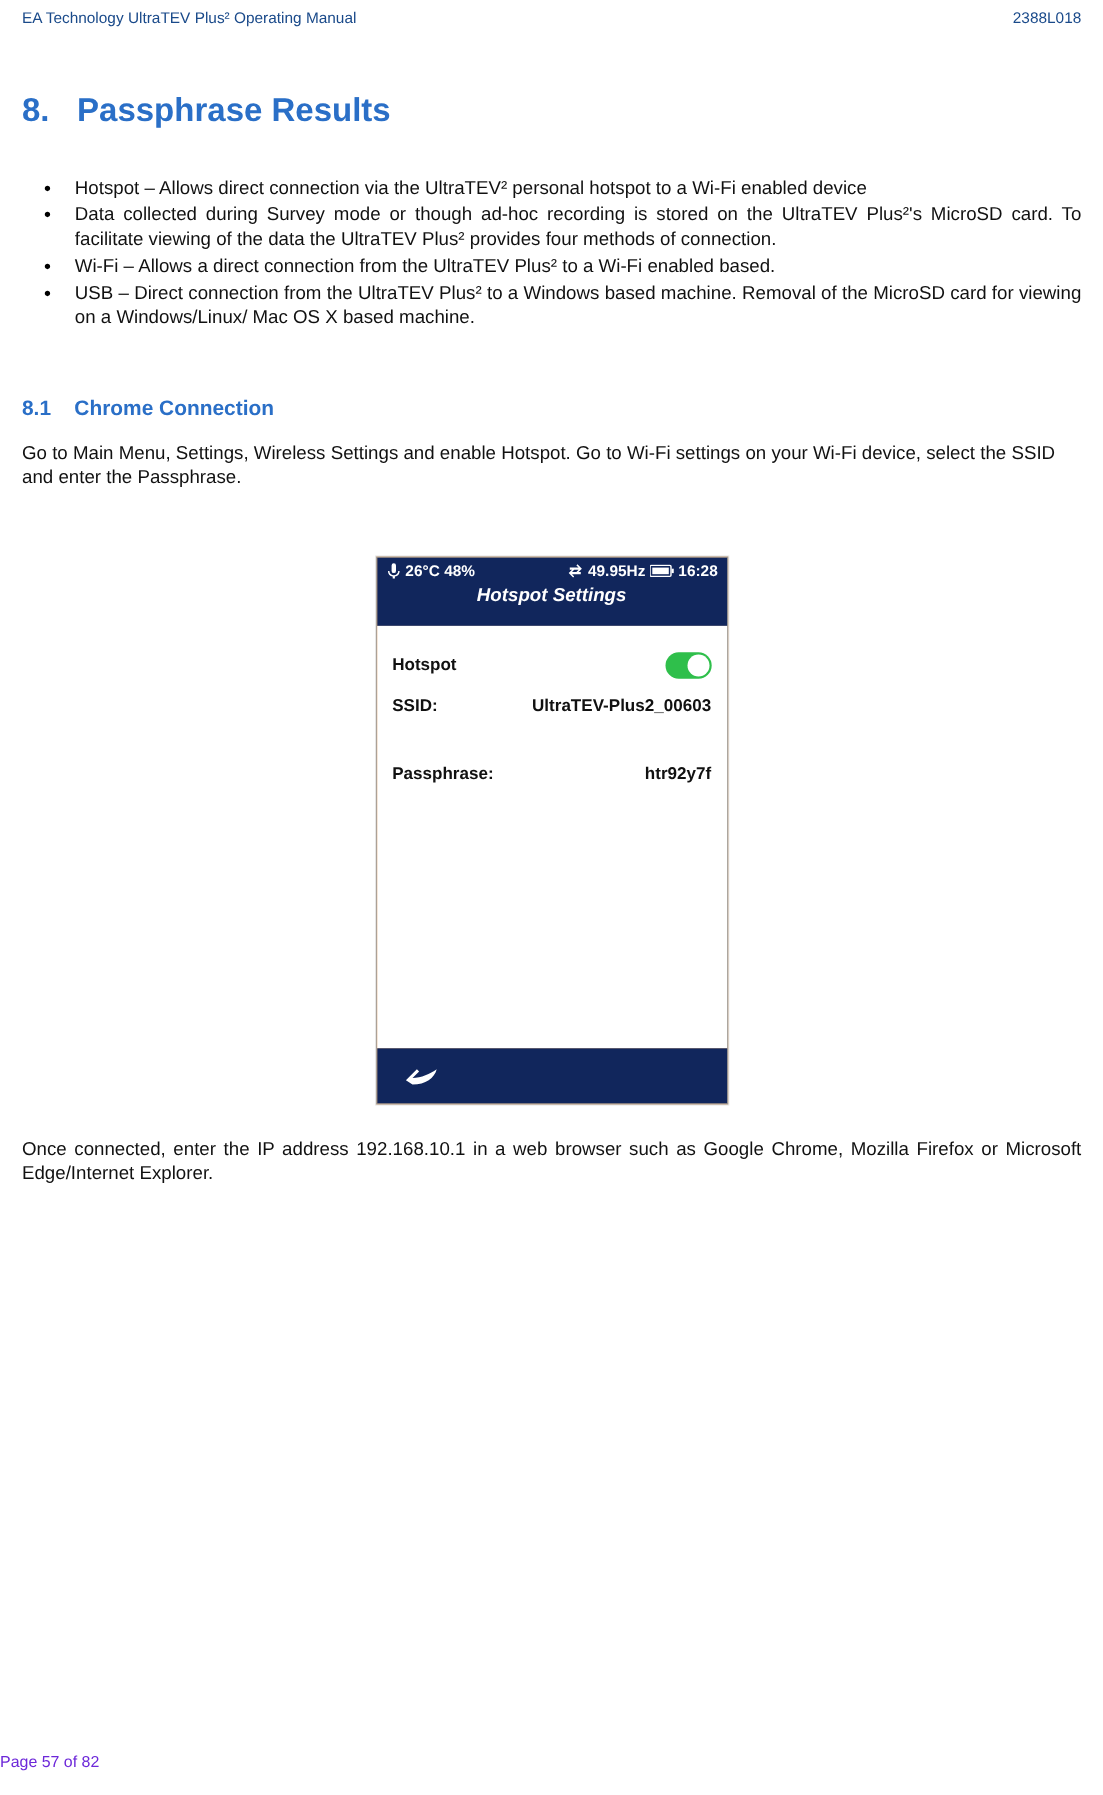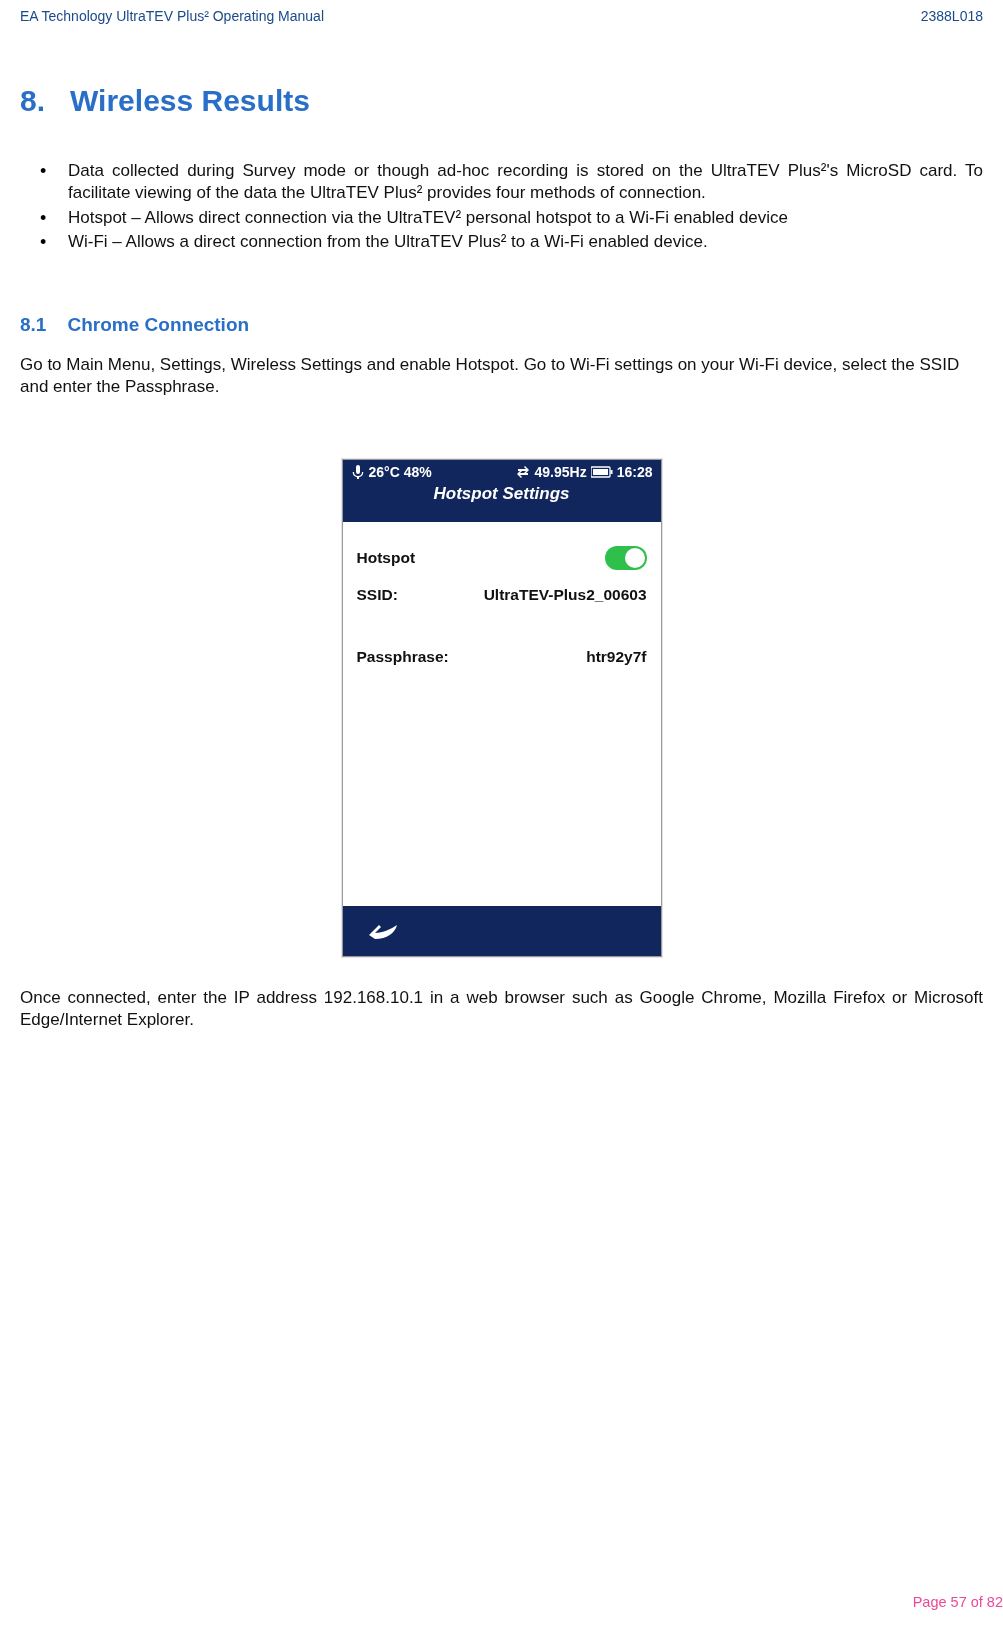--- a/index.html
+++ b/index.html
@@ -175,43 +175,44 @@
       align-items: center;
       padding-left: 24px;
     }
 
     .mic-icon svg, .sync-icon svg, .batt-icon svg, .back-icon svg { display:block; }
 
     .footer {
       position: absolute;
       bottom: 22px;
       left: 0; right: 0;
-      text-align: right;
+      text-align: left;
       font-size: 14.5px;
-      color: #ec4899;
+      color: #6d28d9;
       font-weight: 500;
     }
   </style>
 </head>
 <body>
 
 <div class="header">
   <span class="h-left">EA Technology UltraTEV Plus² Operating Manual</span>
   <span>2388L018</span>
 </div>
 
 <h1 class="title">
   <span class="sect-num">8.</span>&nbsp;&nbsp;
-  <span>Wireless Results</span>
+  <span>Passphrase Results</span>
 </h1>
 
 <ul class="bullets">
+  <li>Hotspot – Allows direct connection via the UltraTEV² personal hotspot to a Wi-Fi enabled device</li>
   <li>Data collected during Survey mode or though ad-hoc recording is stored on the UltraTEV Plus²'s MicroSD card. To facilitate viewing of the data the UltraTEV Plus² provides four methods of connection.</li>
-  <li>Hotspot – Allows direct connection via the UltraTEV² personal hotspot to a Wi-Fi enabled device</li>
-  <li>Wi-Fi – Allows a direct connection from the UltraTEV Plus² to a Wi-Fi enabled device.</li>
+  <li>Wi-Fi – Allows a direct connection from the UltraTEV Plus² to a Wi-Fi enabled based.</li>
+  <li>USB – Direct connection from the UltraTEV Plus² to a Windows based machine. Removal of the MicroSD card for viewing on a Windows/Linux/ Mac OS X based machine.</li>
 </ul>
 
 <h2 class="subtitle">
   <span class="sect-num">8.1</span>&nbsp;&nbsp;&nbsp;
   <span class="sect-label">Chrome Connection</span>
 </h2>
 
 <p class="body">Go to Main Menu, Settings, Wireless Settings and enable Hotspot.  Go to Wi-Fi settings on your Wi-Fi device, select the SSID and enter the Passphrase.</p>
 
 <div class="device-wrap">

